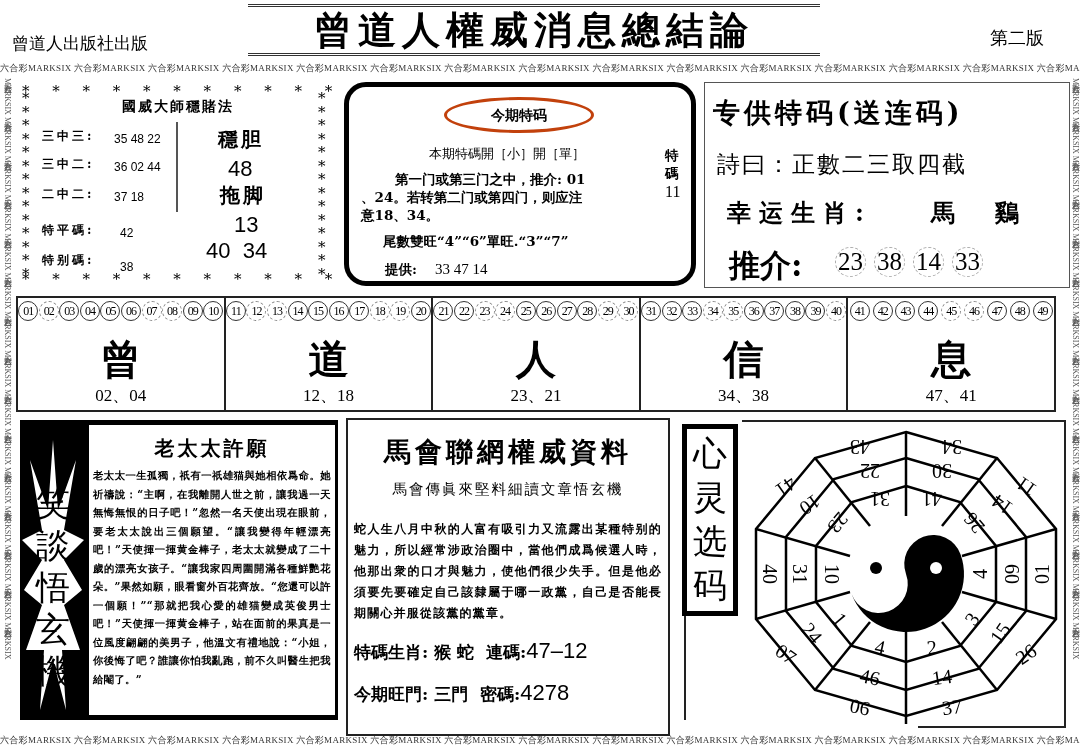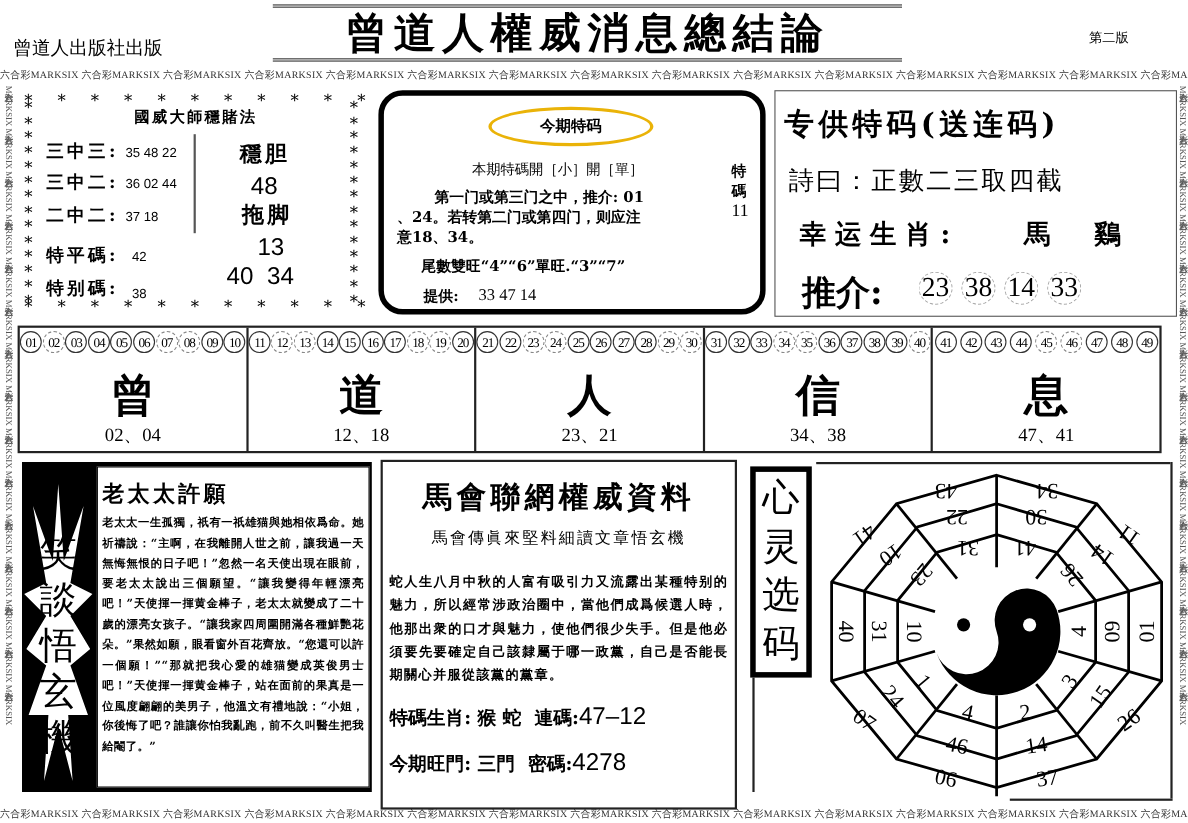--- a/index.html
+++ b/index.html
@@ -5,39 +5,39 @@
   * { box-sizing: border-box; margin: 0; padding: 0; }
   html, body { width: 1080px; height: 748px; background: #fff; overflow: hidden; }
   body { position: relative; font-family: "DejaVu Serif", serif; color: #000; }
 
   .abs { position: absolute; }
 
   
   .publisher { left: 12px; top: 32px; font-size: 17px; font-family: "DejaVu Sans", sans-serif; }
   .title-box { left: 248px; top: 4px; width: 572px; height: 52px; border-top: 3px double #333; border-bottom: 3px double #333; text-align: center; }
   .title-box span { font-size: 38px; letter-spacing: 6px; line-height: 46px; font-family: "DejaVu Serif", serif; font-weight: bold; }
-  .edition { left: 990px; top: 26px; font-size: 12px; font-family: "DejaVu Sans", sans-serif; }
+  .edition { left: 990px; top: 26px; font-size: 18px; font-family: "DejaVu Sans", sans-serif; }
 
   .watermark-row { left: 0; width: 1080px; height: 14px; font-size: 9px; white-space: nowrap; overflow: hidden; color: #333; letter-spacing: 0.3px; font-family: "Liberation Serif", serif; }
   .watermark-col { top: 78px; width: 12px; height: 650px; font-size: 8px; writing-mode: vertical-rl; overflow: hidden; color: #555; white-space: nowrap; font-family: "Liberation Serif", serif; }
 
   
   .star-panel { left: 22px; top: 82px; width: 312px; height: 204px; }
   .star-row { position: absolute; left: 0; width: 312px; font-size: 15px; letter-spacing: 9px; white-space: nowrap; overflow: hidden; }
   .star-col { position: absolute; top: 10px; width: 14px; font-size: 15px; line-height: 13.5px; word-break: break-all; }
   .p1-title { left: 100px; top: 16px; font-size: 14px; font-weight: bold; letter-spacing: 2px; }
   .p1-divider { left: 154px; top: 40px; width: 2px; height: 90px; background: #555; }
-  .p1-label { font-size: 16px; font-weight: bold; letter-spacing: 3px; }
+  .p1-label { font-size: 12px; font-weight: bold; letter-spacing: 3px; }
   .p1-val { font-size: 12px; font-family: "Liberation Sans", sans-serif; }
   .p1-big { font-size: 22px; font-family: "Liberation Sans", sans-serif; }
   .p1-hdr { font-size: 20px; font-weight: bold; letter-spacing: 3px; }
 
   
   .p2 { left: 344px; top: 82px; width: 352px; height: 204px; border: 5px solid #000; border-radius: 22px; }
-  .oval { left: 95px; top: 10px; width: 150px; height: 36px; border: 3px solid #eab308; border-radius: 50%; text-align: center; font-size: 14px; font-weight: bold; line-height: 30px; }
+  .oval { left: 95px; top: 10px; width: 150px; height: 36px; border: 3px solid #c2410c; border-radius: 50%; text-align: center; font-size: 14px; font-weight: bold; line-height: 30px; }
   .p2-line { font-size: 13px; white-space: nowrap; }
   .p2-bold { font-weight: bold; font-size: 13.5px; white-space: nowrap; }
 
   
   .p3 { left: 704px; top: 82px; width: 366px; height: 206px; border: 1px solid #555; }
   .p3-title { font-size: 27px; font-weight: bold; letter-spacing: 4px; white-space: nowrap; }
   .p3-poem { font-size: 23px; font-family: "DejaVu Sans", sans-serif; letter-spacing: 2px; white-space: nowrap; }
   .p3-zodiac { font-size: 24px; font-weight: bold; letter-spacing: 8px; white-space: nowrap; }
   .p3-rec { font-size: 31px; font-weight: bold; white-space: nowrap; }
   .p3-num { display: inline-block; font-size: 25px; font-weight: normal; font-family: "Liberation Serif", serif; border: 1px dashed #aaa; border-radius: 50%; padding: 0 2px; margin-right: 8px; }
@@ -49,21 +49,21 @@
   .balls { position: absolute; top: 3px; left: 0; right: 0; display: flex; justify-content: space-around; font-size: 12px; font-family: "Liberation Serif", serif; }
   .ball { width: 20px; height: 20px; border: 1px solid #333; border-radius: 50%; text-align: center; line-height: 18px; letter-spacing: -1px; }
   .ball.dash { border-style: dashed; border-color: #888; }
   .strip-char { position: absolute; top: 34px; left: 0; right: 0; text-align: center; font-size: 40px; font-weight: bold; font-family: "DejaVu Sans", sans-serif; }
   .strip-nums { position: absolute; top: 86px; left: 0; right: 0; text-align: center; font-size: 17px; font-family: "Liberation Serif", serif; }
 
   
   .joke { left: 20px; top: 420px; width: 318px; height: 300px; background: #000; }
   .joke-side { left: 0; top: 0; width: 66px; height: 300px; }
   .joke-body { left: 68px; top: 4px; width: 248px; height: 292px; background: #fff; border: 1px solid #000; padding: 4px 4px; }
-  .joke-title { font-size: 20px; font-weight: bold; letter-spacing: 3px; margin: 6px 0 4px; }
+  .joke-title { text-align: center; font-size: 20px; font-weight: bold; letter-spacing: 3px; margin: 6px 0 4px; }
   .joke-text { font-size: 10.3px; line-height: 18.5px; font-weight: bold; letter-spacing: 0.4px; text-align: justify; }
 
   
   .mid { left: 346px; top: 418px; width: 324px; height: 318px; border: 2px solid #222; }
   .mid-title { font-size: 27px; font-weight: bold; letter-spacing: 4px; text-align: center; margin-top: 14px; }
   .mid-sub { font-size: 14.5px; text-align: center; letter-spacing: 2px; margin-top: 10px; }
   .mid-text { font-size: 12px; font-weight: bold; line-height: 21px; padding: 0 6px; margin-top: 20px; letter-spacing: 1.2px; text-align: justify; }
   .mid-line { font-size: 17px; font-weight: bold; padding-left: 6px; white-space: nowrap; }
   .mid-line .n { font-family: "Liberation Sans", sans-serif; font-weight: normal; font-size: 22px; }
 

